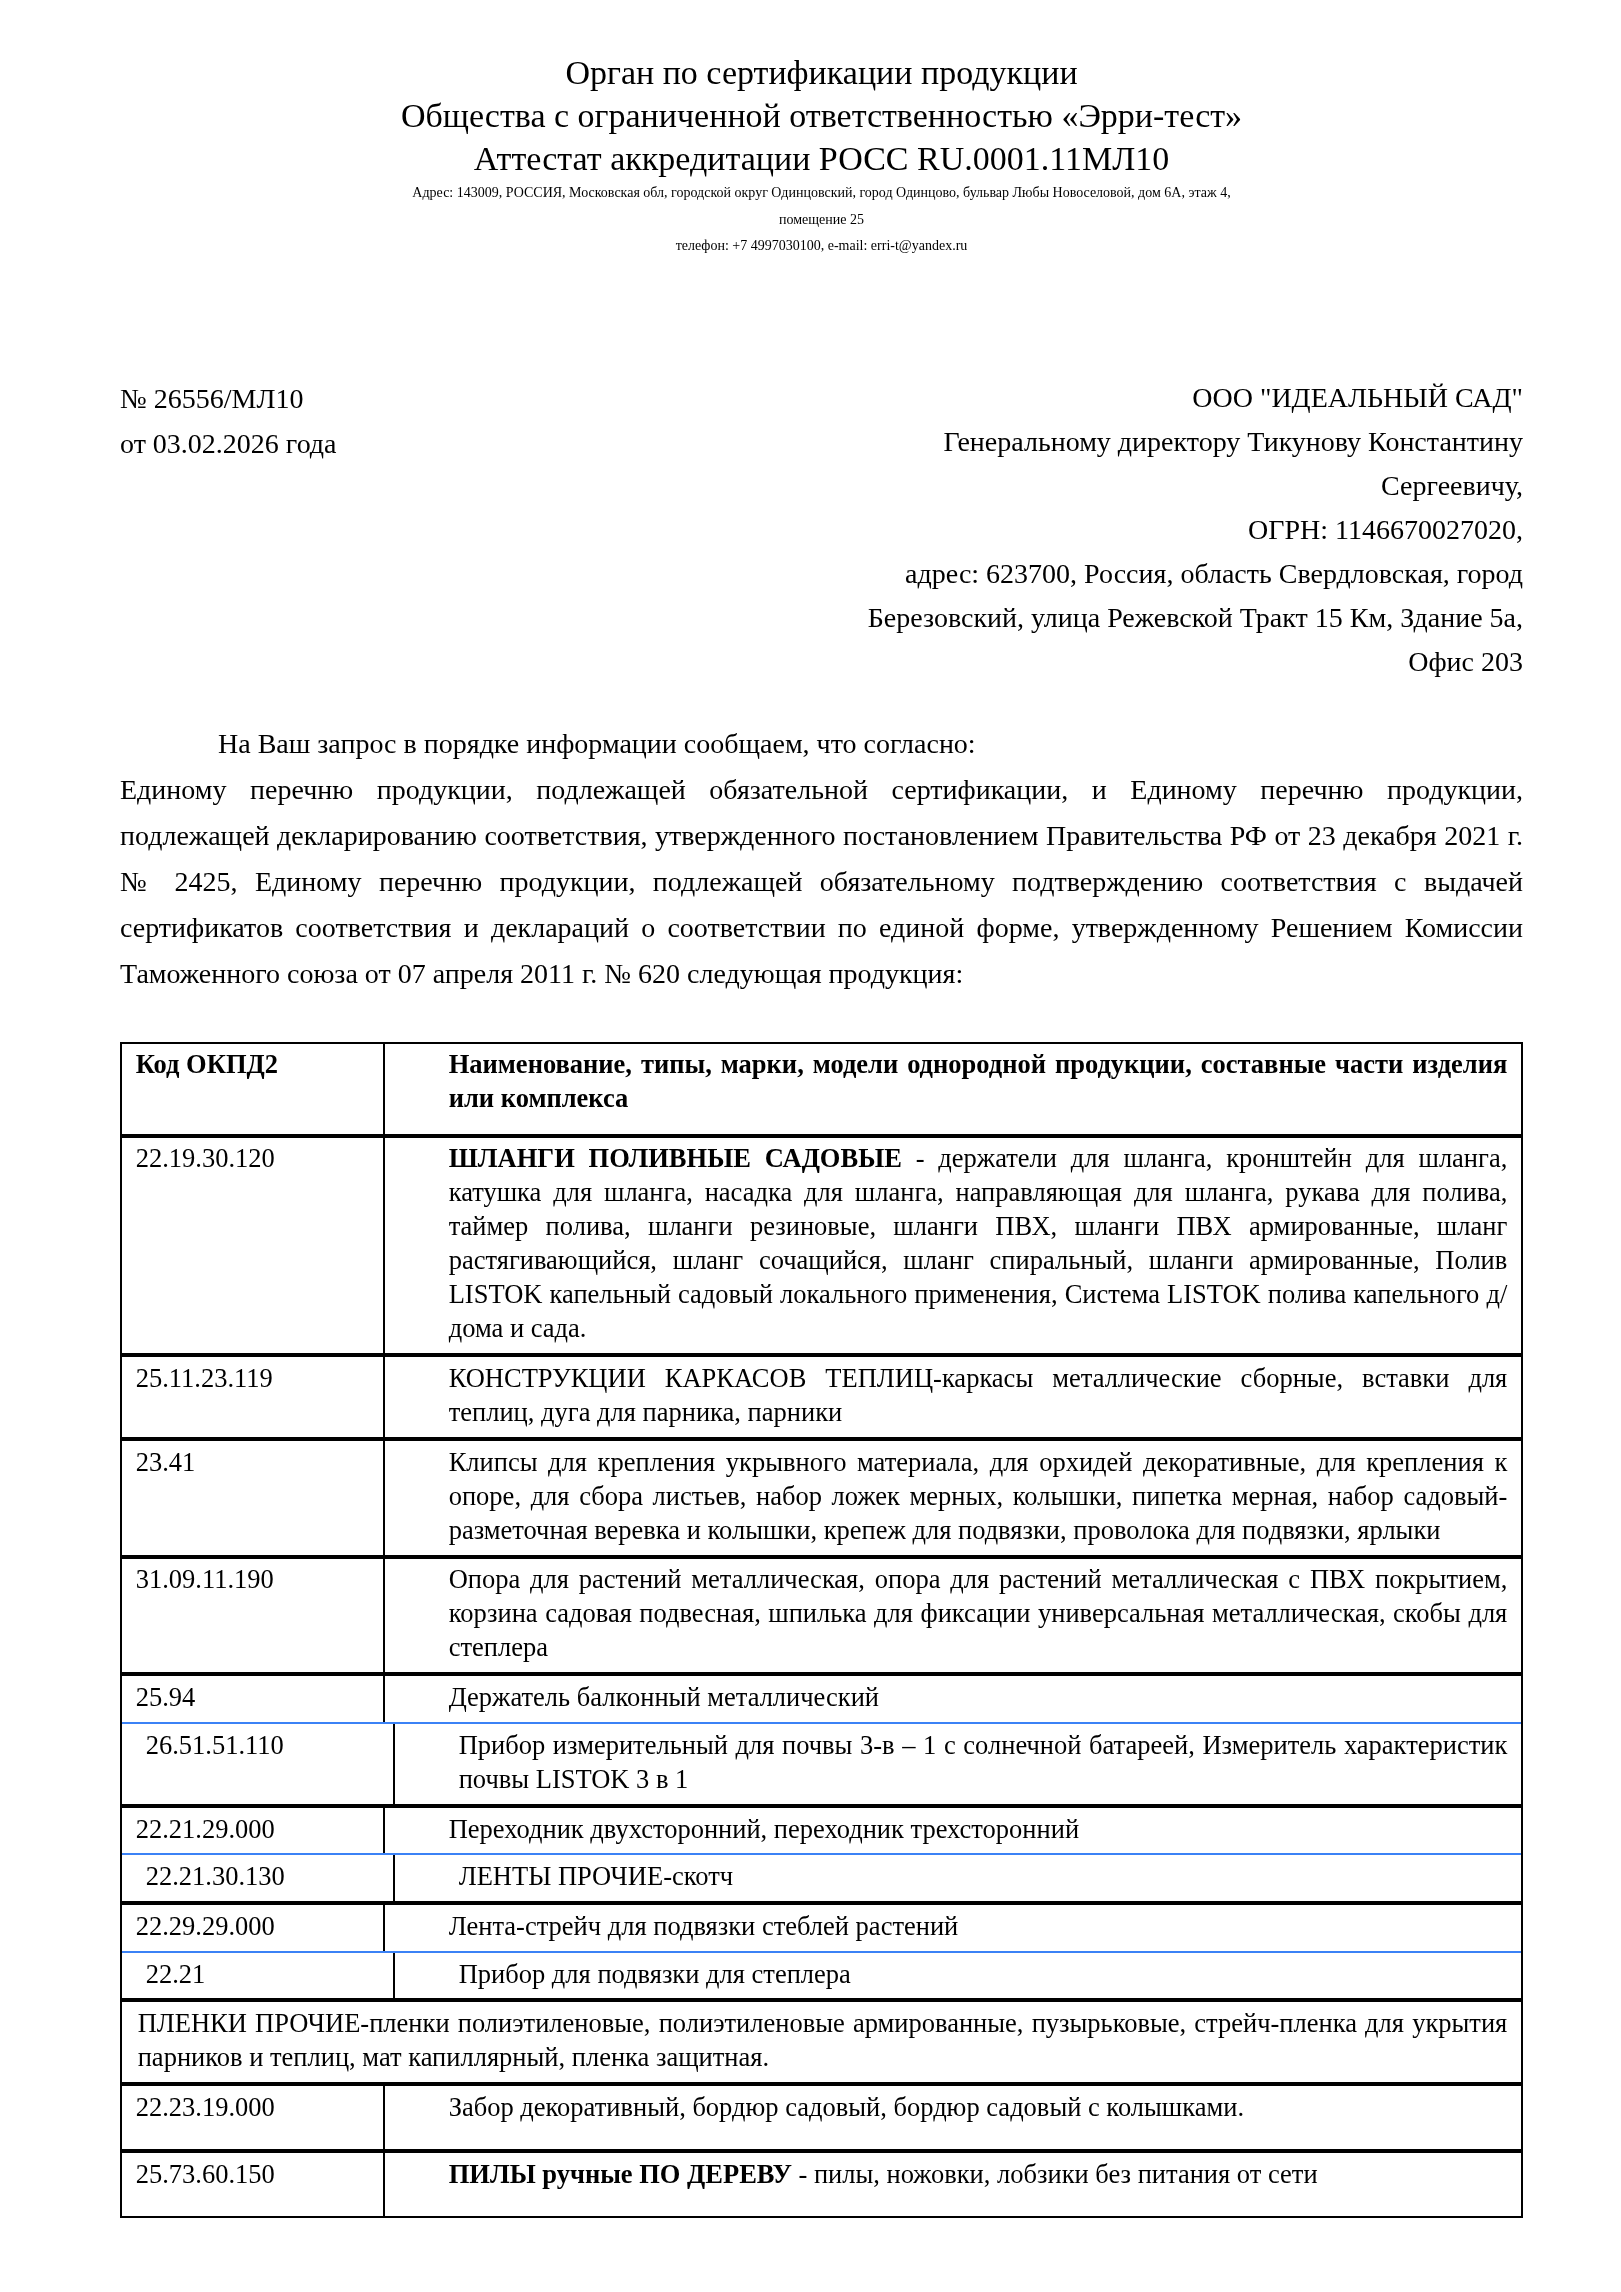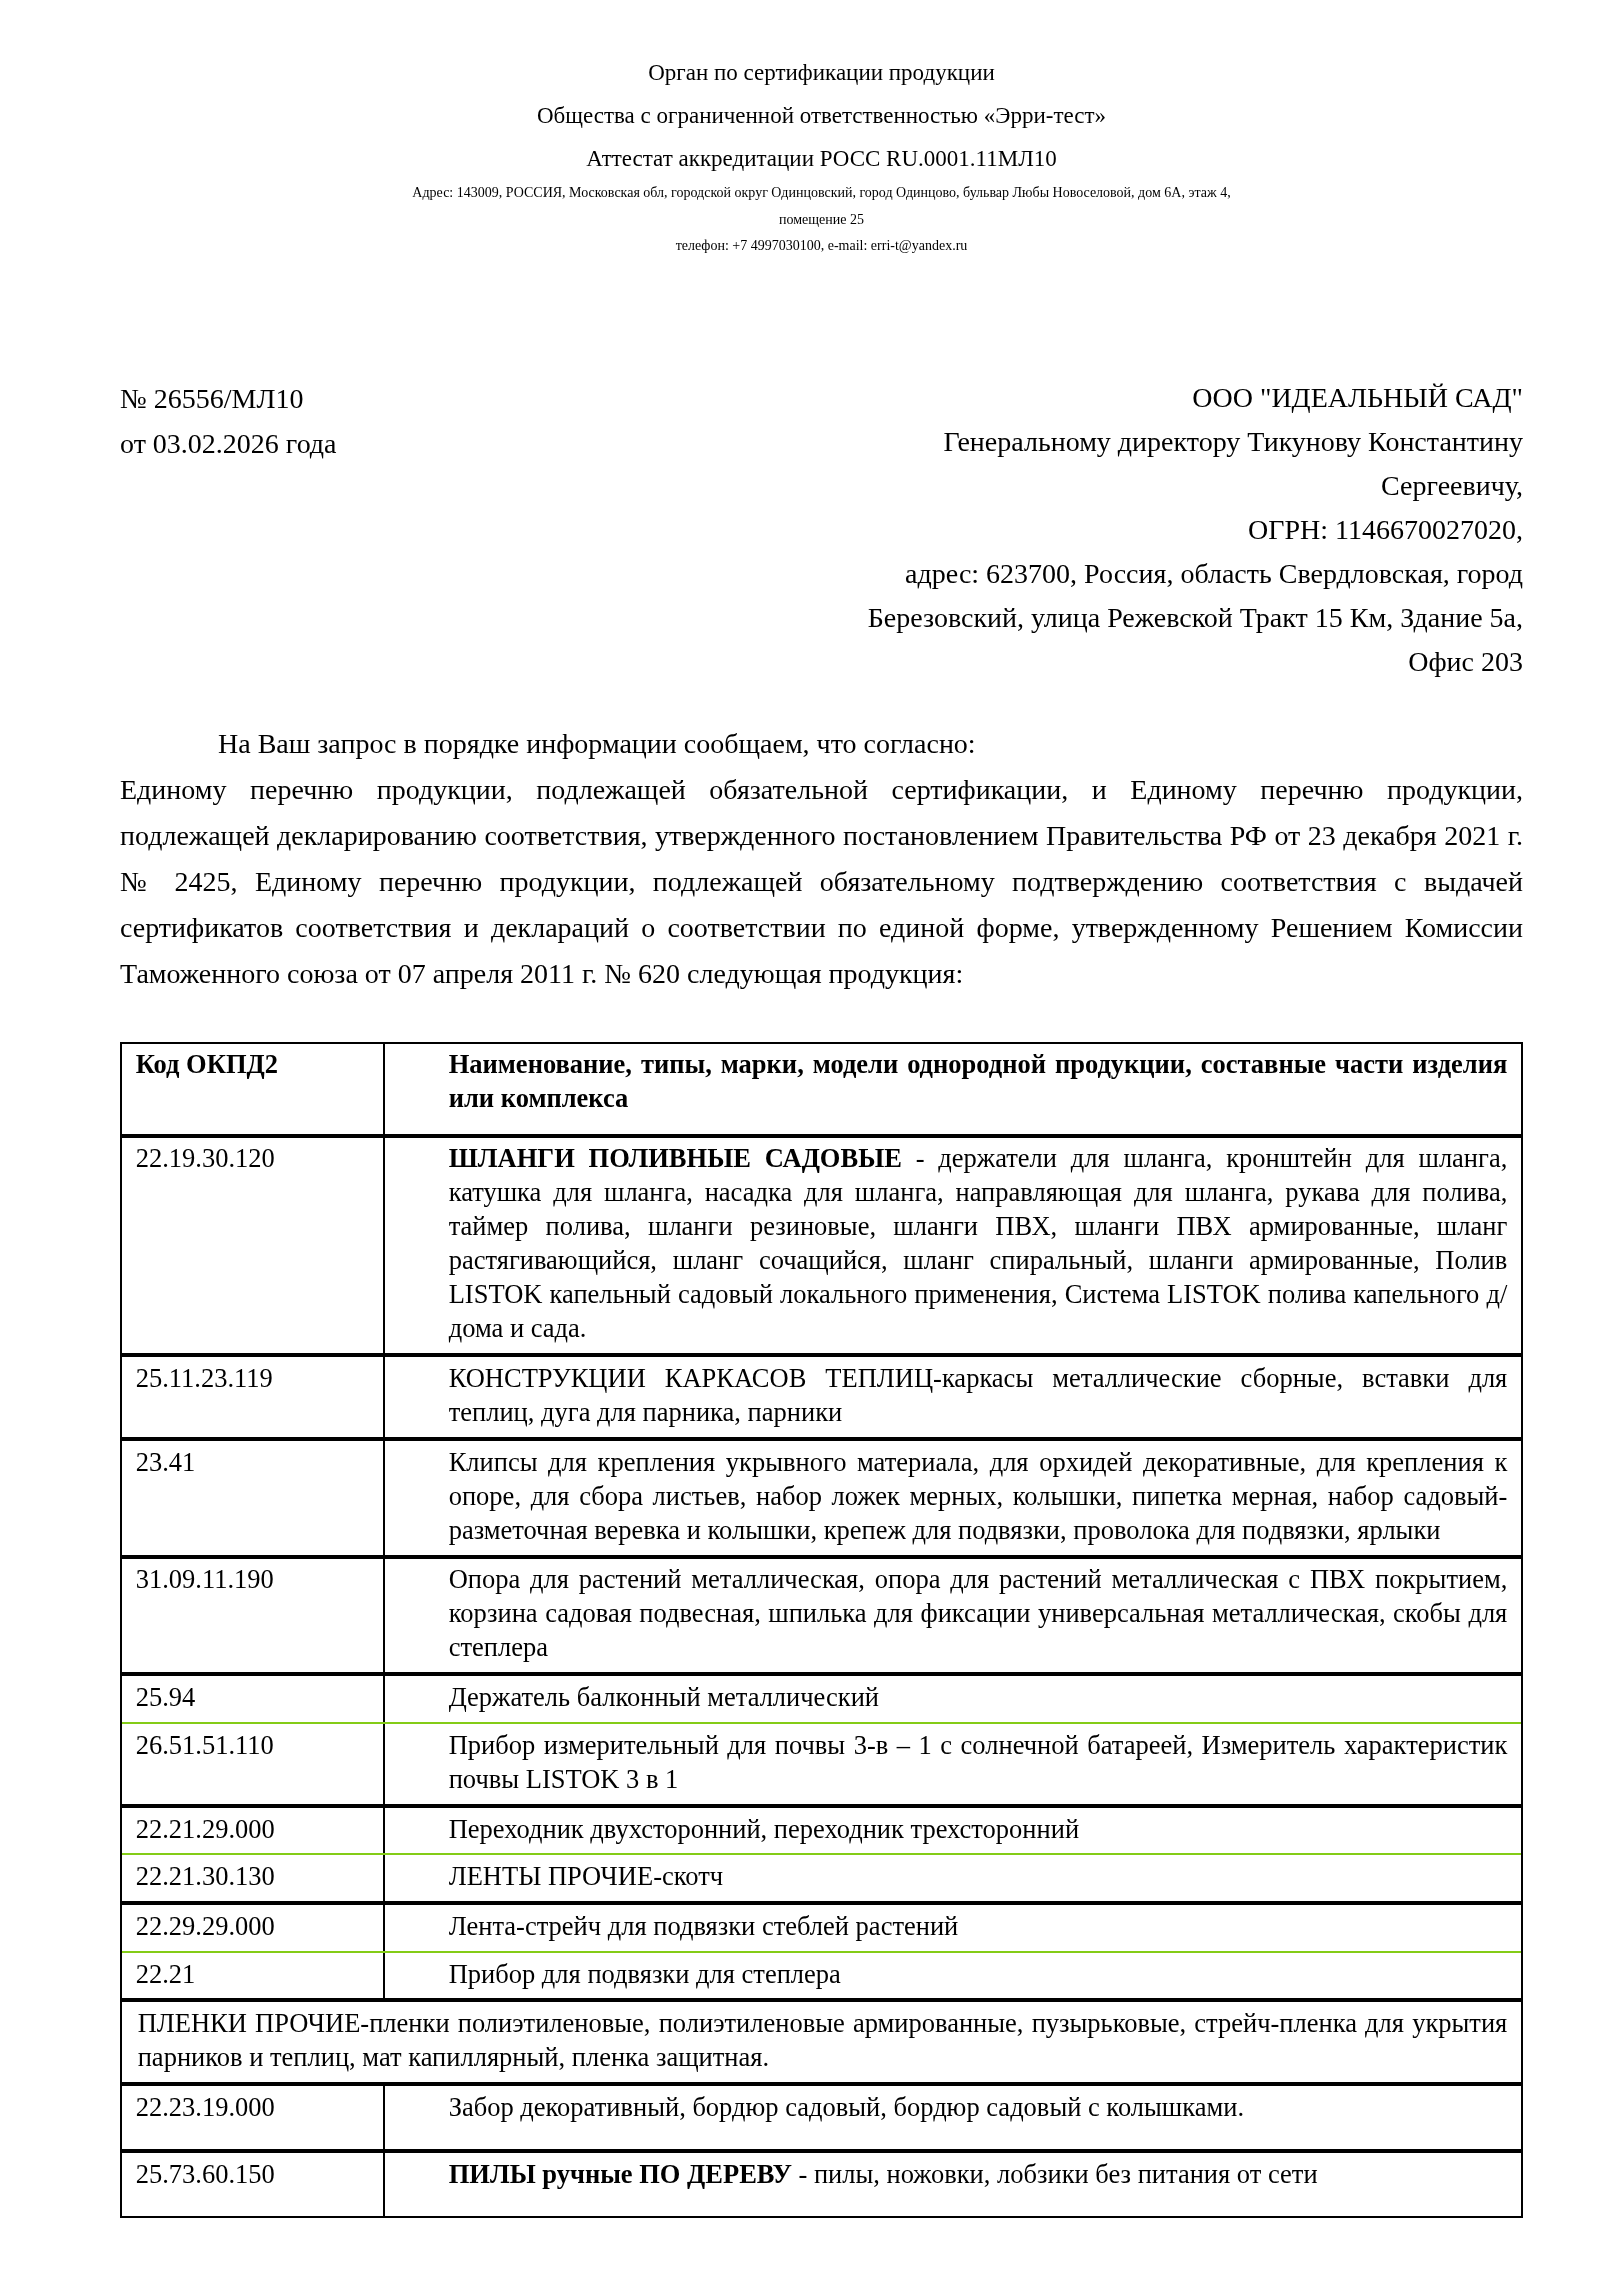--- a/index.html
+++ b/index.html
@@ -10,21 +10,21 @@
     background: #ffffff;
     color: #000000;
     font-family: "Liberation Serif", "DejaVu Serif", serif;
     box-sizing: border-box;
     padding: 51px 98px 0 120px;
     position: relative;
   }
 
   
   .letterhead { text-align: center; }
-  .lh-line { font-size: 23px; line-height: 43px; }
+  .lh-line { font-size: 34px; line-height: 43px; }
   .lh-small { font-size: 14px; line-height: 26.5px; }
 
   
   .addr-row { display: flex; margin-top: 116px; align-items: flex-start; }
   .ref-block { font-size: 28px; line-height: 45px; width: 412px; flex: 0 0 412px; }
   .recipient-block { flex: 1; text-align: right; font-size: 28px; line-height: 44px; }
 
   
   .intro-line {
     margin: 37px 0 0 0;
@@ -39,21 +39,21 @@
     text-align: justify;
   }
 
   
   .okpd-table {
     margin-top: 45px;
     border: 2.9px solid #000;
   }
   .trow { display: flex; gap: 48px; }
   .trow.b-thick { border-top: 4.9px solid #000; }
-  .trow.b-thin  { border-top: 2px solid #84cc16; }
+  .trow.b-thin  { border-top: 2px solid #3b82f6; padding-left: 10px; }
   .code-cell {
     flex: 0 0 263px;
     width: 263px;
     box-sizing: border-box;
     border-right: 2px solid #000;
     padding: 3.9px 9.8px 5.9px 13.7px;
     font-size: 26.5px;
     line-height: 34px;
   }
   .desc-cell {

